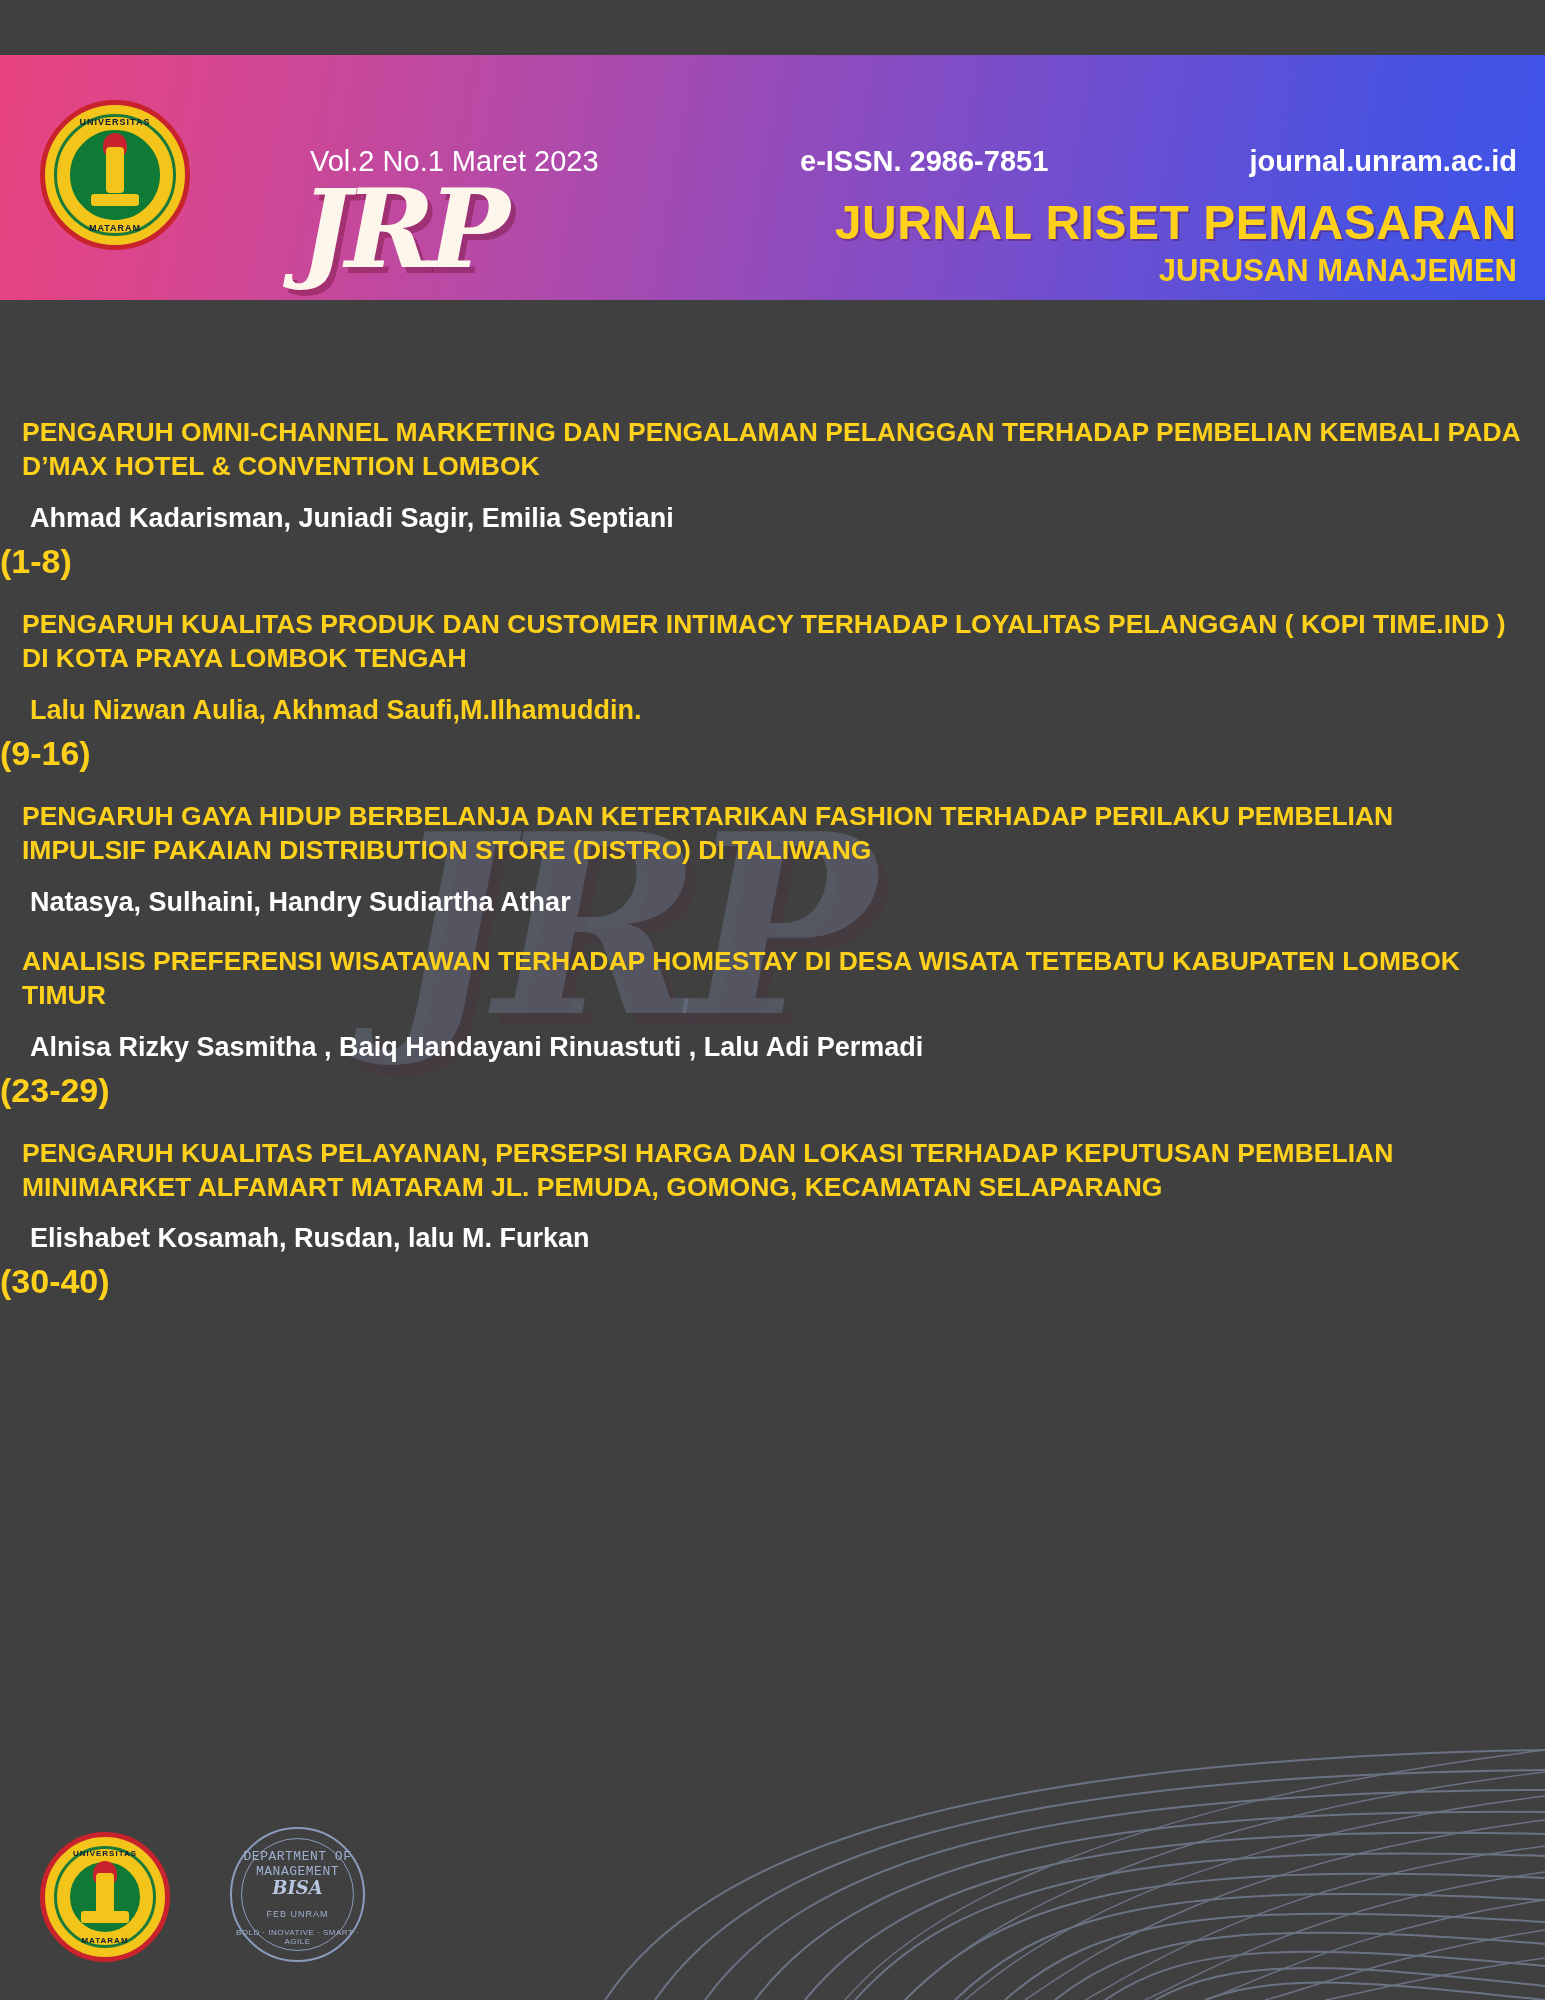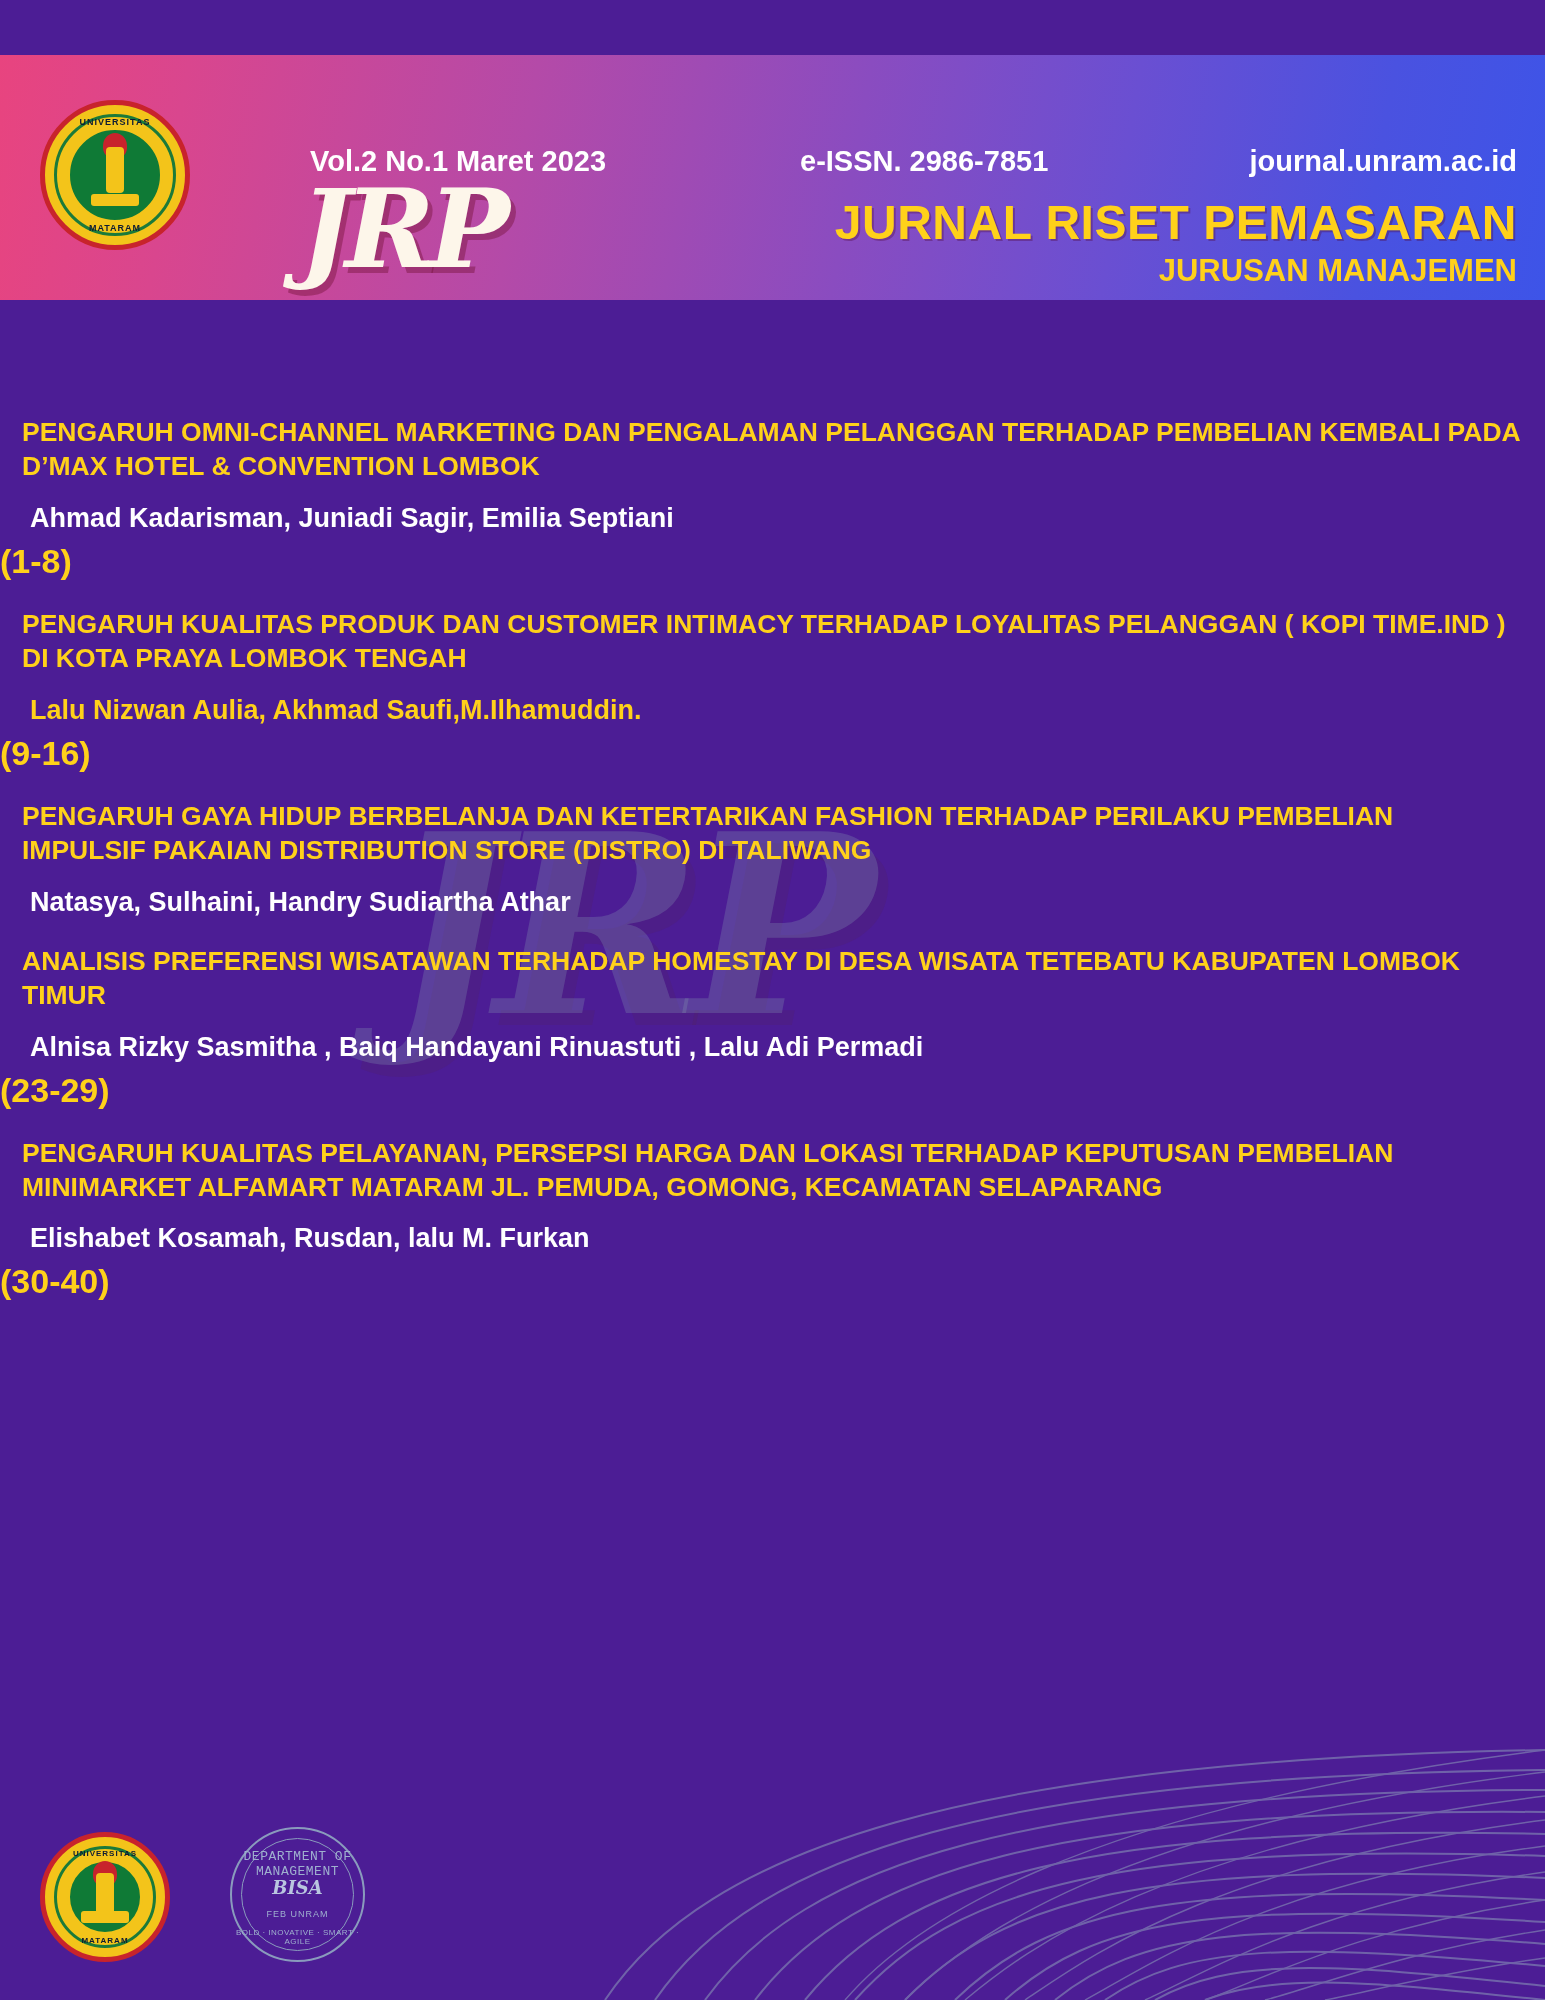--- a/index.html
+++ b/index.html
@@ -4,21 +4,21 @@
 <style>
   html, body {
     margin: 0;
     padding: 0;
     background: #0d1b34;
   }
   .page {
     position: relative;
     width: 1545px;
     height: 2000px;
-    background: #4c1d95;
+    background: #404040;
     overflow: hidden;
     font-family: "Liberation Sans", sans-serif;
   }
 
   
   .banner {
     position: absolute;
     top: 55px;
     left: 0;
     width: 1545px;
@@ -121,21 +121,21 @@
     letter-spacing: -6px;
     text-shadow: 5px 6px 0 rgba(120, 20, 60, 0.45);
     line-height: 1;
   }
 
   .vol-line {
     position: absolute;
     left: 310px;
     top: 90px;
     font-size: 29px;
-    font-weight: bold;
+    font-weight: normal;
     color: #ffffff;
   }
   .issn-line {
     position: absolute;
     left: 800px;
     top: 90px;
     font-size: 29px;
     font-weight: bold;
     color: #ffffff;
   }

